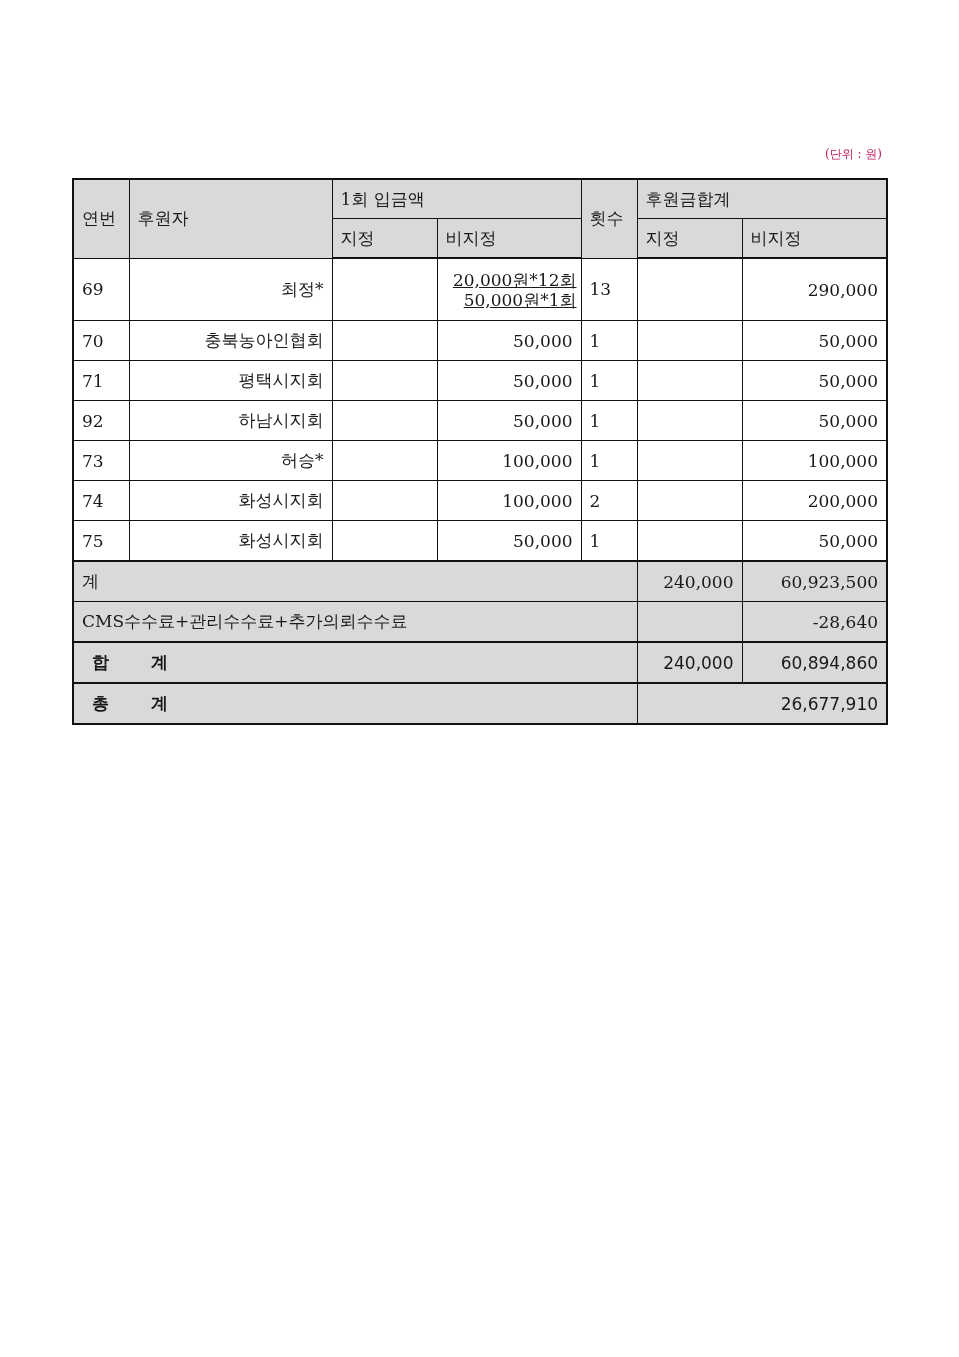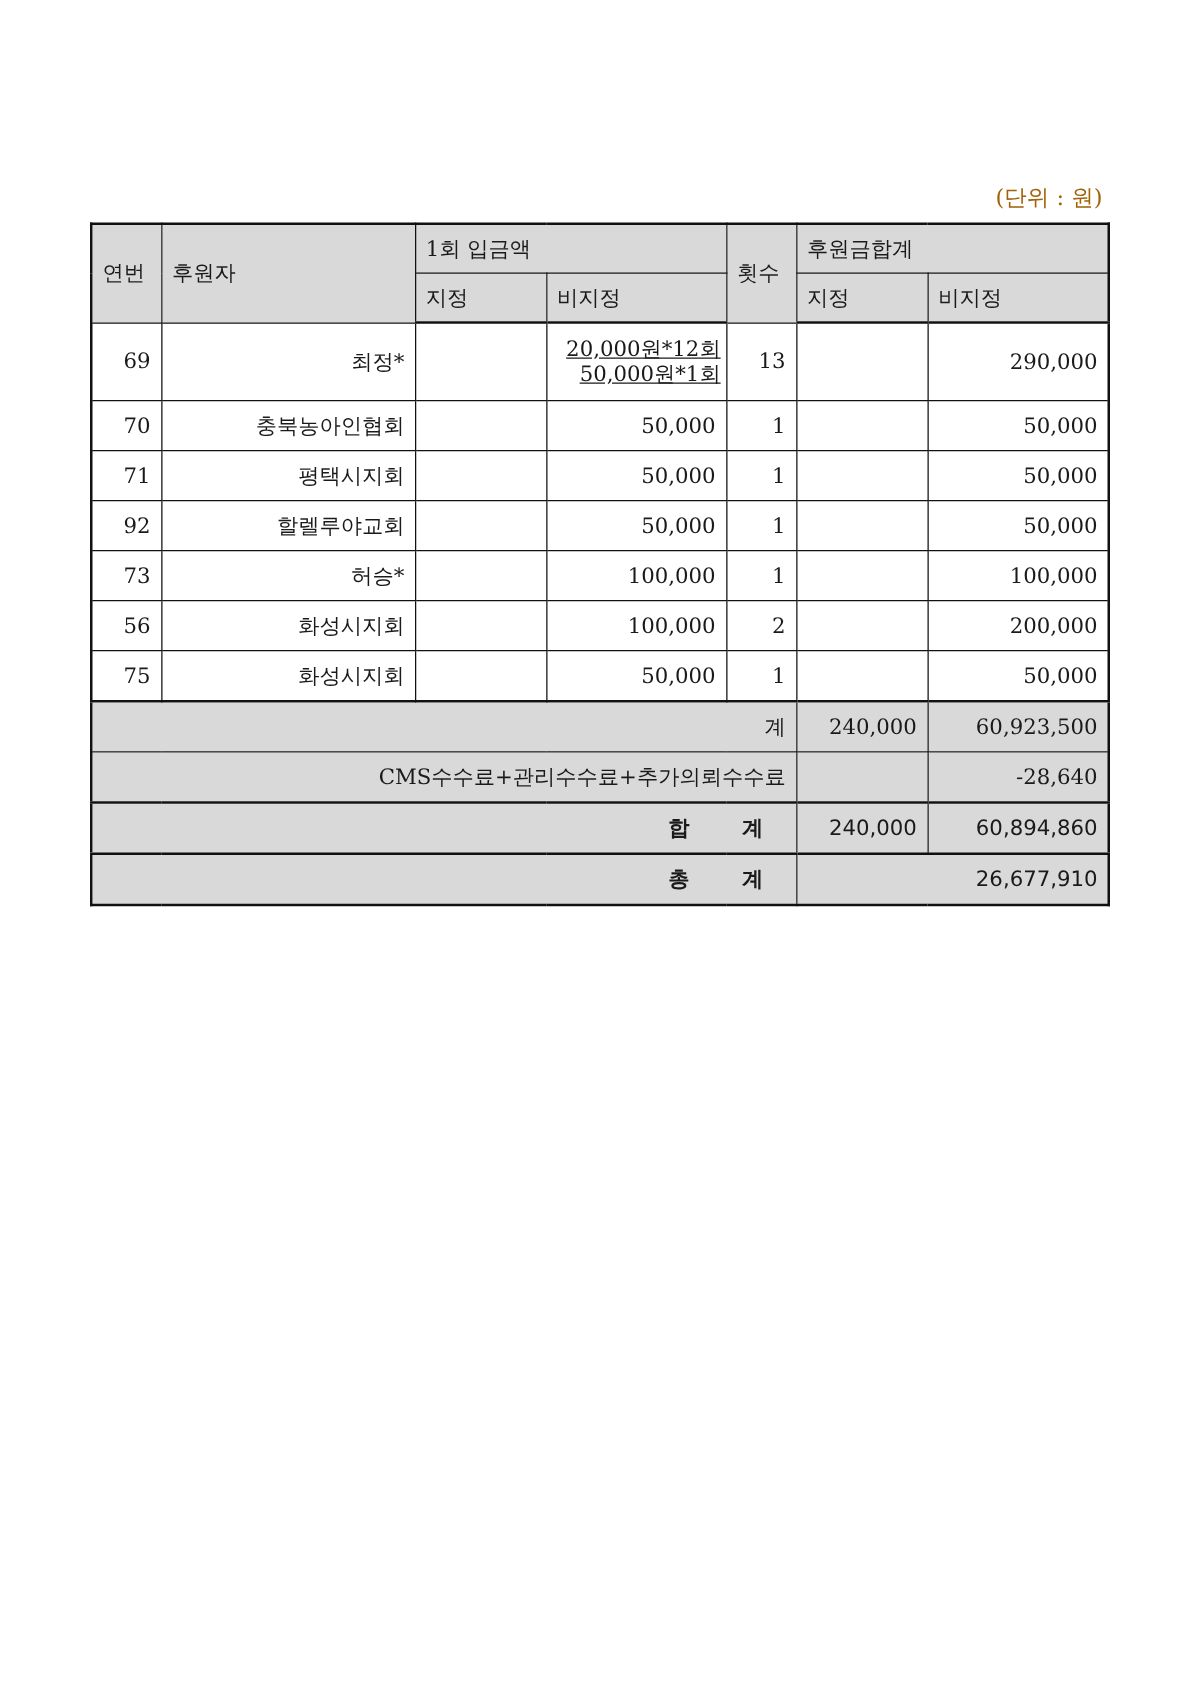--- a/index.html
+++ b/index.html
@@ -12,22 +12,22 @@
       height: 1357px;
       position: relative;
       font-family: "DejaVu Serif", "Liberation Serif", serif;
       color: #1a1a1a;
       overflow: hidden;
     }
     .unit-label {
       position: absolute;
       top: 146px;
       right: 77px;
-      font-size: 18px;
-      color: #a16207;
+      font-size: 12px;
+      color: #be185d;
     }
     table.ledger {
       position: absolute;
       left: 72px;
       top: 178px;
       width: 814px;
       border-collapse: collapse;
       table-layout: fixed;
       border: 2.5px solid #111;
     }
@@ -47,21 +47,21 @@
     table.ledger thead tr:last-child th {
       border-bottom: 2.5px solid #111;
     }
     table.ledger tbody td {
       height: 39px;
       background: #ffffff;
     }
     table.ledger tbody tr.tall td {
       height: 61px;
     }
-    .c { text-align: right; }
+    .c { text-align: left; }
     .r { text-align: right; }
     .l { text-align: right; padding-left: 12px !important; }
     .multiline {
       line-height: 20px;
       padding-right: 4px !important;
       text-decoration: underline;
     }
     tr.summary td {
       background: #d9d9d9 !important;
       height: 39px;
@@ -136,38 +136,38 @@
       <td class="c">71</td>
       <td class="l">평택시지회</td>
       <td class="r"></td>
       <td class="r">50,000</td>
       <td class="c">1</td>
       <td class="r"></td>
       <td class="r">50,000</td>
     </tr>
     <tr>
       <td class="c">92</td>
-      <td class="l">할렐루야교회</td>
+      <td class="l">하남시지회</td>
       <td class="r"></td>
       <td class="r">50,000</td>
       <td class="c">1</td>
       <td class="r"></td>
       <td class="r">50,000</td>
     </tr>
     <tr>
       <td class="c">73</td>
       <td class="l">허승*</td>
       <td class="r"></td>
       <td class="r">100,000</td>
       <td class="c">1</td>
       <td class="r"></td>
       <td class="r">100,000</td>
     </tr>
     <tr>
-      <td class="c">56</td>
+      <td class="c">74</td>
       <td class="l">화성시지회</td>
       <td class="r"></td>
       <td class="r">100,000</td>
       <td class="c">2</td>
       <td class="r"></td>
       <td class="r">200,000</td>
     </tr>
     <tr>
       <td class="c">75</td>
       <td class="l">화성시지회</td>

